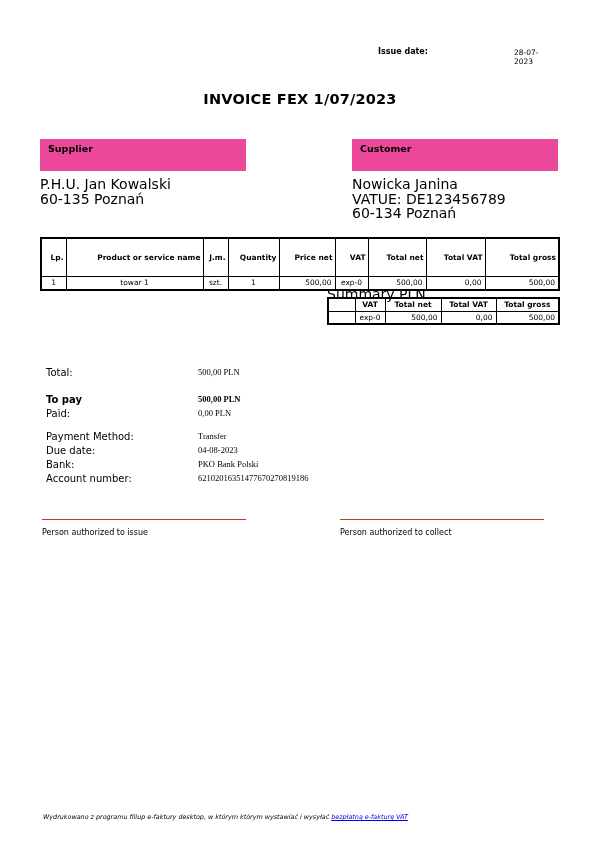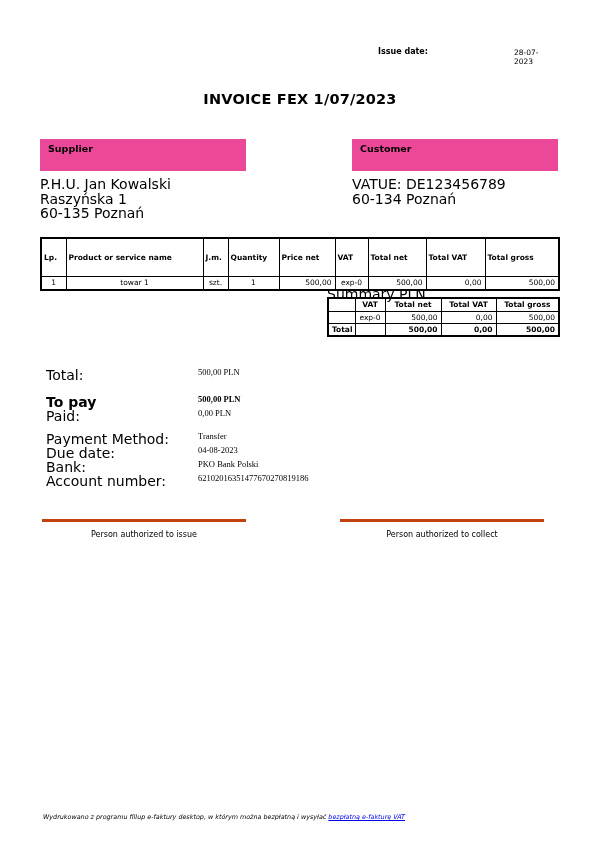--- a/index.html
+++ b/index.html
@@ -29,41 +29,41 @@
     padding: 4px 0 4px 8px;
     height: 32px;
   }
   .party-lines { margin-top: 6px; }
   .party-line { font-size: 14px; line-height: 14.6px; }
 
   
   table { border-collapse: collapse; table-layout: fixed; }
   .items-table { left: 40px; top: 237px; width: 518px; border: 2px solid #000; }
   .items-table th, .items-table td { border: 1px solid #000; font-size: 7.5px; overflow: hidden; white-space: nowrap; }
-  .items-table th { font-weight: bold; text-align: left; height: 14px; padding: 14px 2px; }
+  .items-table th { font-weight: bold; text-align: right; height: 14px; padding: 14px 2px; }
   .items-table td { height: 13px; padding: 1px 3px; }
   td.al { text-align: center; }
   td.ac { text-align: center; }
   td.ar { text-align: right; }
 
   .summary-title { left: 327px; top: 286px; font-size: 14px; }
   .summary-table { left: 327px; top: 297px; width: 231px; border: 2px solid #000; }
   .summary-table th, .summary-table td { border: 1px solid #000; font-size: 7.5px; overflow: hidden; white-space: nowrap; }
   .summary-table th { font-weight: bold; text-align: center; height: 13px; padding: 1px 2px; }
   .summary-table td { height: 12px; padding: 1px 3px; }
   .summary-table .bold td { font-weight: bold; }
 
   
   .kv-row { left: 46px; width: 400px; height: 12px; }
-  .kv-label { position: absolute; left: 0; top: 0; font-size: 14px; }
+  .kv-label { position: absolute; left: 0; top: 0; font-size: 10px; }
   .kv-value { position: absolute; left: 152px; top: 0; font-size: 8.5px; font-family: Liberation Serif, serif; }
   .kv-bold .kv-label, .kv-bold .kv-value { font-weight: bold; }
 
   
-  .sig { top: 519px; width: 204px; border-top: 3px solid #c2410c; text-align: center; }
+  .sig { top: 519px; width: 204px; border-top: 1px solid #c2410c; }
   .sig-issue { left: 42px; }
   .sig-collect { left: 340px; }
   .sig-label { font-size: 8px; margin-top: 3px; display: inline-block; }
 
   
   .footer { left: 43px; top: 813px; font-size: 6.4px; font-style: italic; white-space: nowrap; }
   .footer a { color: #0000ee; text-decoration: underline; }
 </style>
 </head>
 <body>
@@ -72,28 +72,28 @@
   <span class="issue-label">Issue date:</span>
   <span class="issue-value">28-07-2023</span>
 </div>
 
 <div class="abs doc-title">INVOICE FEX 1/07/2023</div>
 
 <div class="abs party party-supplier">
   <div class="party-header">Supplier</div>
   <div class="party-lines">
     <div class="party-line">P.H.U. Jan Kowalski</div>
-    <div class="party-line">Raszyńska 1</div>
     <div class="party-line">60-135 Poznań</div>
   </div>
 </div>
 
 <div class="abs party party-customer">
   <div class="party-header">Customer</div>
   <div class="party-lines">
+    <div class="party-line">Nowicka Janina</div>
     <div class="party-line">VATUE: DE123456789</div>
     <div class="party-line">60-134 Poznań</div>
   </div>
 </div>
 
 <table class="abs items-table">
   <colgroup>
     <col style="width:25px">
       <col style="width:137px">
       <col style="width:25px">
@@ -147,27 +147,20 @@
     <th>Total VAT</th>
     <th>Total gross</th>
   </tr>
   <tr>
     <td class="ac"></td>
     <td class="ac">exp-0</td>
     <td class="ar">500,00</td>
     <td class="ar">0,00</td>
     <td class="ar">500,00</td>
   </tr>
-  <tr class="bold">
-    <td class="al">Total</td>
-    <td class="ac"></td>
-    <td class="ar">500,00</td>
-    <td class="ar">0,00</td>
-    <td class="ar">500,00</td>
-  </tr>
 </tbody>
   </table>
 
 <div class="abs kv-row" style="top:367px">
   <span class="kv-label">Total:</span>
   <span class="kv-value">500,00 PLN</span>
 </div>
 <div class="abs kv-row kv-bold" style="top:394px">
   <span class="kv-label">To pay</span>
   <span class="kv-value">500,00 PLN</span>
@@ -194,14 +187,14 @@
 </div>
 
 <div class="abs sig sig-issue">
   <span class="sig-label">Person authorized to issue</span>
 </div>
 <div class="abs sig sig-collect">
   <span class="sig-label">Person authorized to collect</span>
 </div>
 
 <div class="abs footer">
-  <span>Wydrukowano z programu fillup e-faktury desktop, w którym można bezpłatną i wysyłać </span><a href="#">bezpłatną e-fakturę VAT</a>
+  <span>Wydrukowano z programu fillup e-faktury desktop, w którym którym wystawiać i wysyłać </span><a href="#">bezpłatną e-fakturę VAT</a>
 </div>
 
 </body></html>

